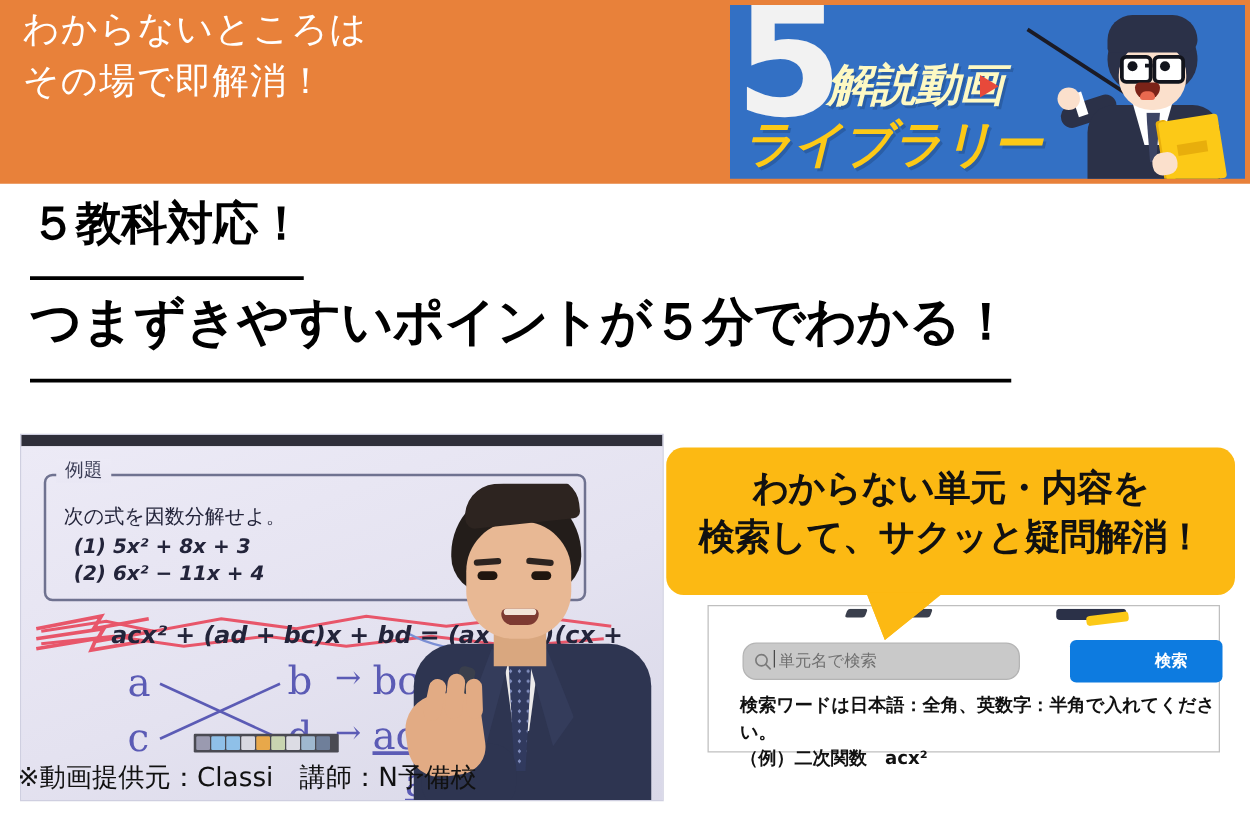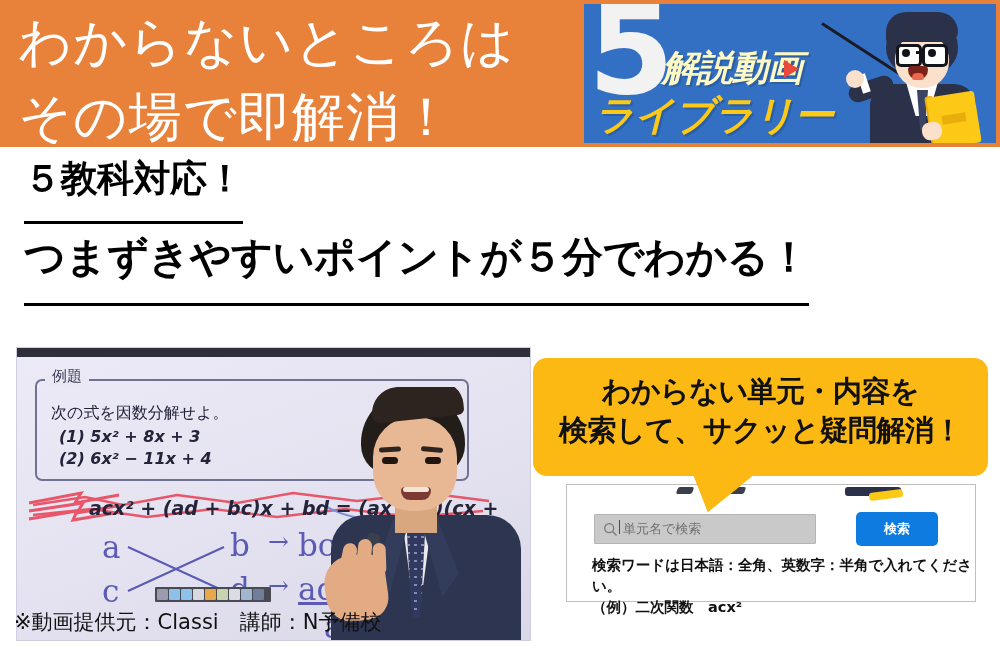--- a/index.html
+++ b/index.html
@@ -21,21 +21,21 @@
     position: absolute;
     left: 0; top: 0;
     width: 1000px; height: 147px;
     background: #e8813a;
   }
   .header-title {
     position: absolute;
     left: 18px; top: 4px;
     width: 560px;
     color: #ffffff;
-    font-size: 53px;
+    font-size: 29px;
     font-weight: 400;
     line-height: 1.42;
     letter-spacing: 1px;
     white-space: pre-line;
   }
 
   
   .banner {
     position: absolute;
     left: 584px; top: 4px;
@@ -399,21 +399,21 @@
   }
 
   .search-row {
     position: absolute; left: 27px; top: 27px;
     display: flex; align-items: center; gap: 40px;
   }
   .search-input {
     width: 222px; height: 30px;
     background: #c9c9c9;
     border: 1px solid #b4b4b4;
-    border-radius: 1px;
+    border-radius: 11px;
     display: flex; align-items: center;
     padding: 0 8px;
     box-sizing: border-box;
   }
   .search-ph {
     font-size: 13px;
     color: #6f6f6f;
     font-family: "DejaVu Sans", sans-serif;
     margin-left: 5px;
     position: relative;
@@ -428,20 +428,21 @@
   .search-btn {
     width: 82px; height: 34px;
     background: #0d7be0;
     border-radius: 5px;
     color: #ffffff;
     font-size: 13px;
     font-weight: bold;
     display: flex; align-items: center; justify-content: center;
     font-family: "DejaVu Sans", sans-serif;
     cursor: pointer;
+    padding-left: 40px;
   }
   .search-hint {
     position: absolute; left: 25px; top: 70px;
     font-size: 14.5px;
     font-weight: bold;
     color: #111;
     line-height: 1.45;
     white-space: pre-line;
     font-family: "DejaVu Sans", sans-serif;
   }

